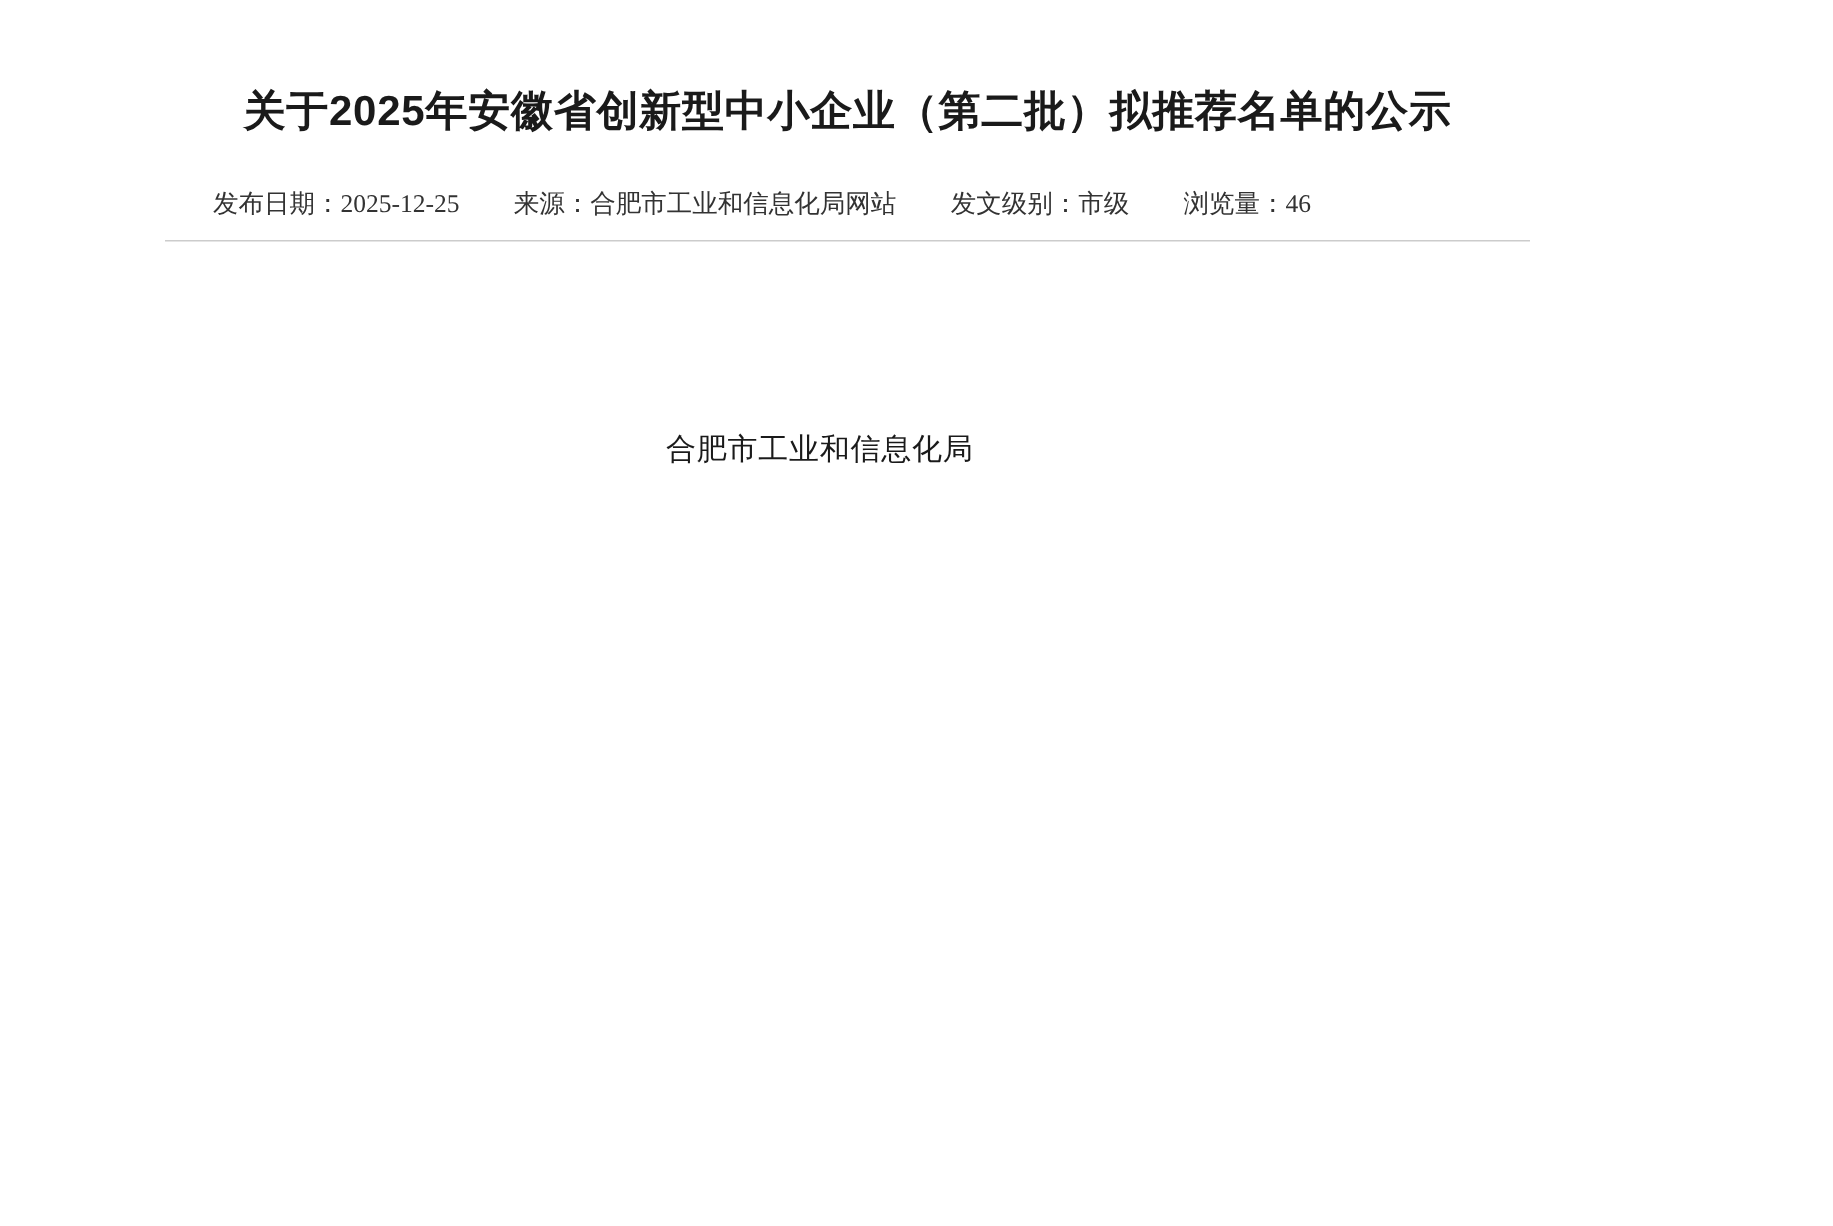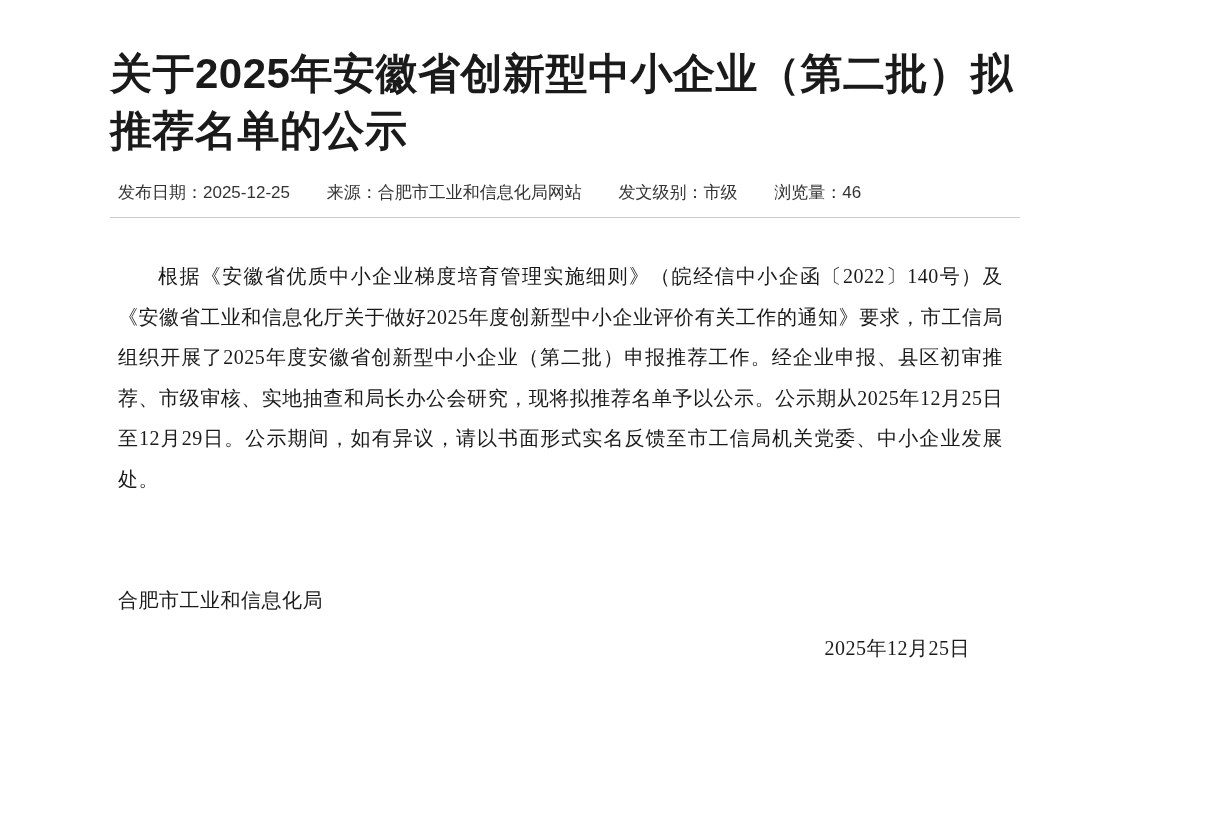--- a/index.html
+++ b/index.html
@@ -14,34 +14,35 @@
     background: #ffffff;
     overflow: hidden;
   }
   .article {
     width: 910px;
     margin-left: 110px;
   }
   .article-title {
     margin: 45px 0 0 0;
     font-family: "Liberation Sans", "DejaVu Sans", sans-serif;
-    font-size: 42px;
+    font-size: 28px;
     font-weight: 700;
     line-height: 57px;
-    text-align: left;
+    text-align: center;
     color: #1a1a1a;
     letter-spacing: 0.5px;
   }
   .meta-row {
     margin-top: 22px;
     padding-left: 8px;
-    font-family: Liberation Sans, sans-serif;
+    font-family: Liberation Serif, serif;
     font-size: 17px;
     line-height: 24px;
     color: #333333;
+    margin-left: 24px;
   }
   .meta-item {
     margin-right: 32px;
     white-space: nowrap;
   }
   .divider {
     margin: 12px 0 0 0;
     border: none;
     border-top: 1px solid #cccccc;
     height: 0;
@@ -62,21 +63,21 @@
     text-align: justify;
     text-indent: 2em;
   }
   .para-indent {
     text-indent: 2em;
   }
   .spacer-line {
     height: 40.5px;
   }
   .sign {
-    text-align: left;
+    text-align: center;
     padding-right: 28px;
   }
   .sign-date {
     text-align: right;
     padding-right: 33px;
     margin-top: 7px !important;
   }
 </style>
 </head>
 <body>
@@ -89,21 +90,19 @@
     <div class="meta-row">
       <span class="meta-item"><span>发布日期：</span><span>2025-12-25</span></span>
       <span class="meta-item"><span>来源：</span><span>合肥市工业和信息化局网站</span></span>
       <span class="meta-item"><span>发文级别：</span><span>市级</span></span>
       <span class="meta-item"><span>浏览量：</span><span>46</span></span>
     </div>
 
     <hr class="divider">
 
     <div class="content">
-      <p class="para-body">根据《安徽省优质中小企业梯度培育管理实施细则》（皖经信中小企函〔2022〕140号）及《安徽省工业和信息化厅关于做好2025年度创新型中小企业评价有关工作的通知》要求，市工信局组织开展了2025年度安徽省创新型中小企业（第二批）申报推荐工作。经企业申报、县区初审推荐、市级审核、实地抽查和局长办公会研究，现将拟推荐名单予以公示。公示期从2025年12月25日至12月29日。公示期间，如有异议，请以书面形式实名反馈至市工信局机关党委、中小企业发展处。</p>
       <div class="spacer-line"></div>
       <div class="spacer-line"></div>
       <p class="sign">合肥市工业和信息化局</p>
-      <p class="sign sign-date">2025年12月25日</p>
     </div>
 
   </div>
 </div>
 
 </body></html>

